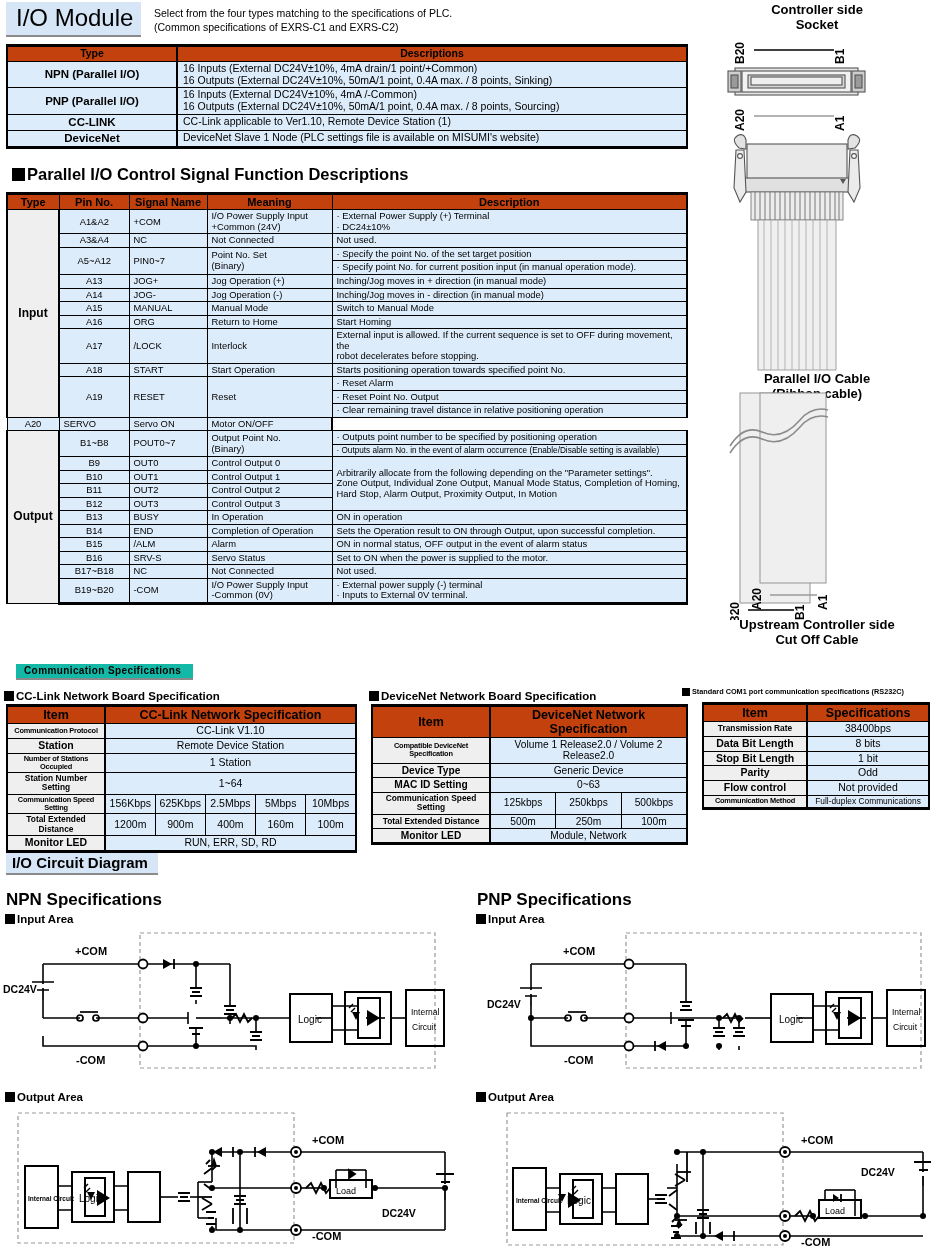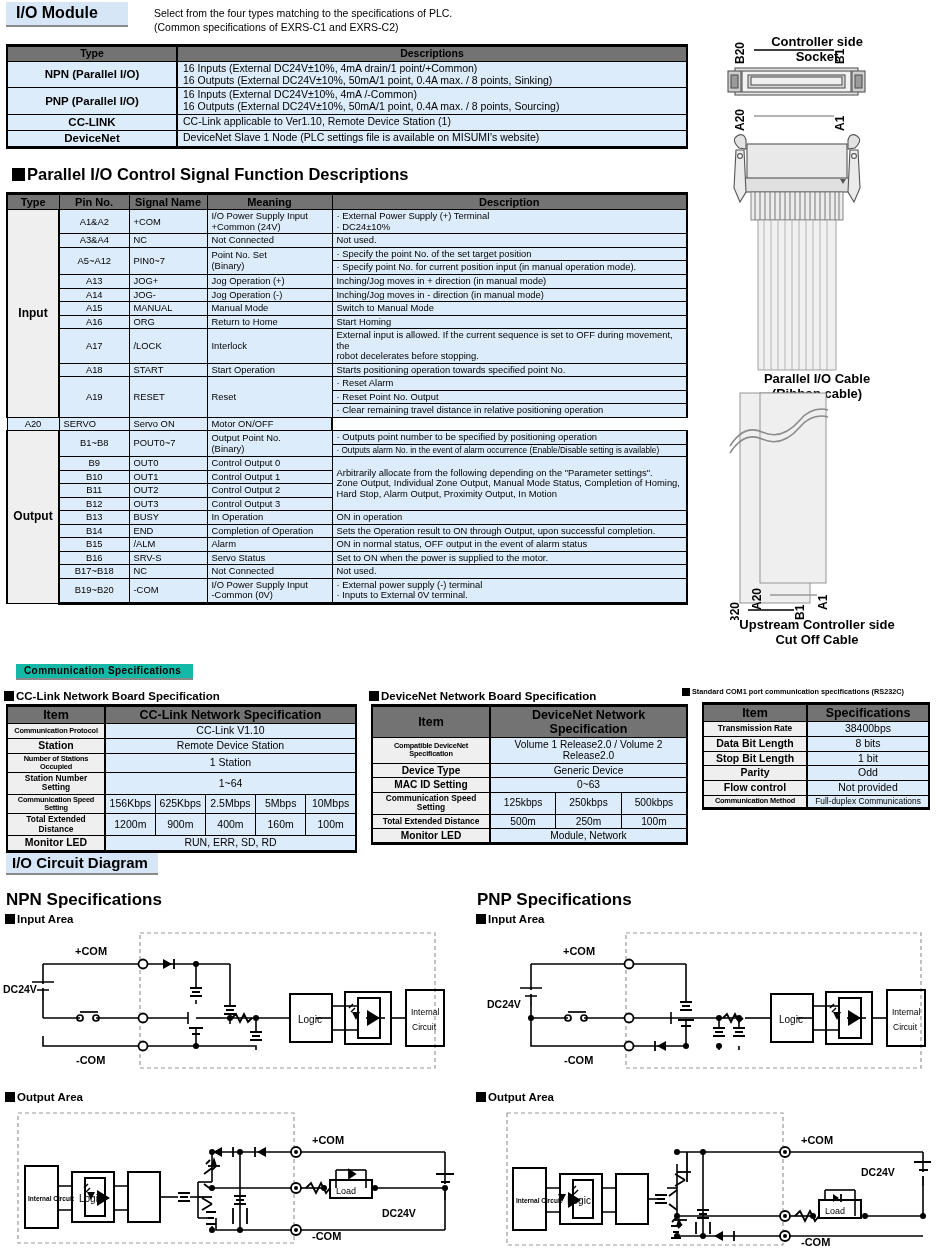--- a/index.html
+++ b/index.html
@@ -20,35 +20,35 @@
   .tbl { border-collapse: collapse; table-layout: fixed; }
   .tbl td, .tbl th {
     border: 1px solid #000;
     padding: 1px 3px;
     vertical-align: middle;
     background: #ddecfb;
     font-weight: normal;
     line-height: 1.12;
   }
   .tbl th, .tbl td.hd {
-    background: #737373;
+    background: #c2410c;
     text-align: center;
     font-weight: bold;
   }
   .outer-top { border-top: 3px solid #000 !important; }
   .outer-bot { border-bottom: 3px solid #000 !important; }
   .outer-left { border-left: 2px solid #000 !important; }
   .outer-right { border-right: 2px solid #000 !important; }
   .thickr { border-right: 2px solid #000 !important; }
 
   
   #io-module-block { position:absolute; left:6px; top:2px; width:930px; }
   .mod-title {
     display:inline-block; background:#d6e6f7;
-    font-size:16px; font-weight:bold; padding:2px 30px 3px 10px;
+    font-size:24px; font-weight:normal; padding:2px 8px 3px 10px;
     border-bottom:2px solid #8a8a8a; letter-spacing:0px;
   }
   .mod-note {
     position:absolute; left:148px; top:4px;
     font-size:10.5px; line-height:1.38;
   }
 
   
   #type-table { position:absolute; left:6px; top:44px; width:682px; font-size:10.5px; }
   #type-table col.c1 { width:170px; }
@@ -124,21 +124,21 @@
   #npn-spec { position:absolute; left:6px;  top:890px; }
   #pnp-spec { position:absolute; left:477px; top:890px; }
   #npn-in-h { position:absolute; left:5px;  top:913px; }
   #pnp-in-h { position:absolute; left:476px; top:913px; }
   #npn-out-h{ position:absolute; left:5px;  top:1091px; }
   #pnp-out-h{ position:absolute; left:476px; top:1091px; }
 
   .svgwrap { position:absolute; }
   svg text { font-family:"Liberation Sans", sans-serif; }
   .art-cap { text-align:center; font-size:13px; font-weight:bold; line-height:1.15; }
-  #cap-top { position:absolute; left:692px; top:3px; width:250px;margin-top:32px; }
+  #cap-top { position:absolute; left:692px; top:3px; width:250px; }
   #cap-mid { position:absolute; left:692px; top:372px; width:250px; }
   #cap-bot { position:absolute; left:692px; top:618px; width:250px; }
 </style>
 </head>
 <body>
 
 <div class="page">
 
   <div id="io-module-block">
     <span class="mod-title">I/O Module</span>

